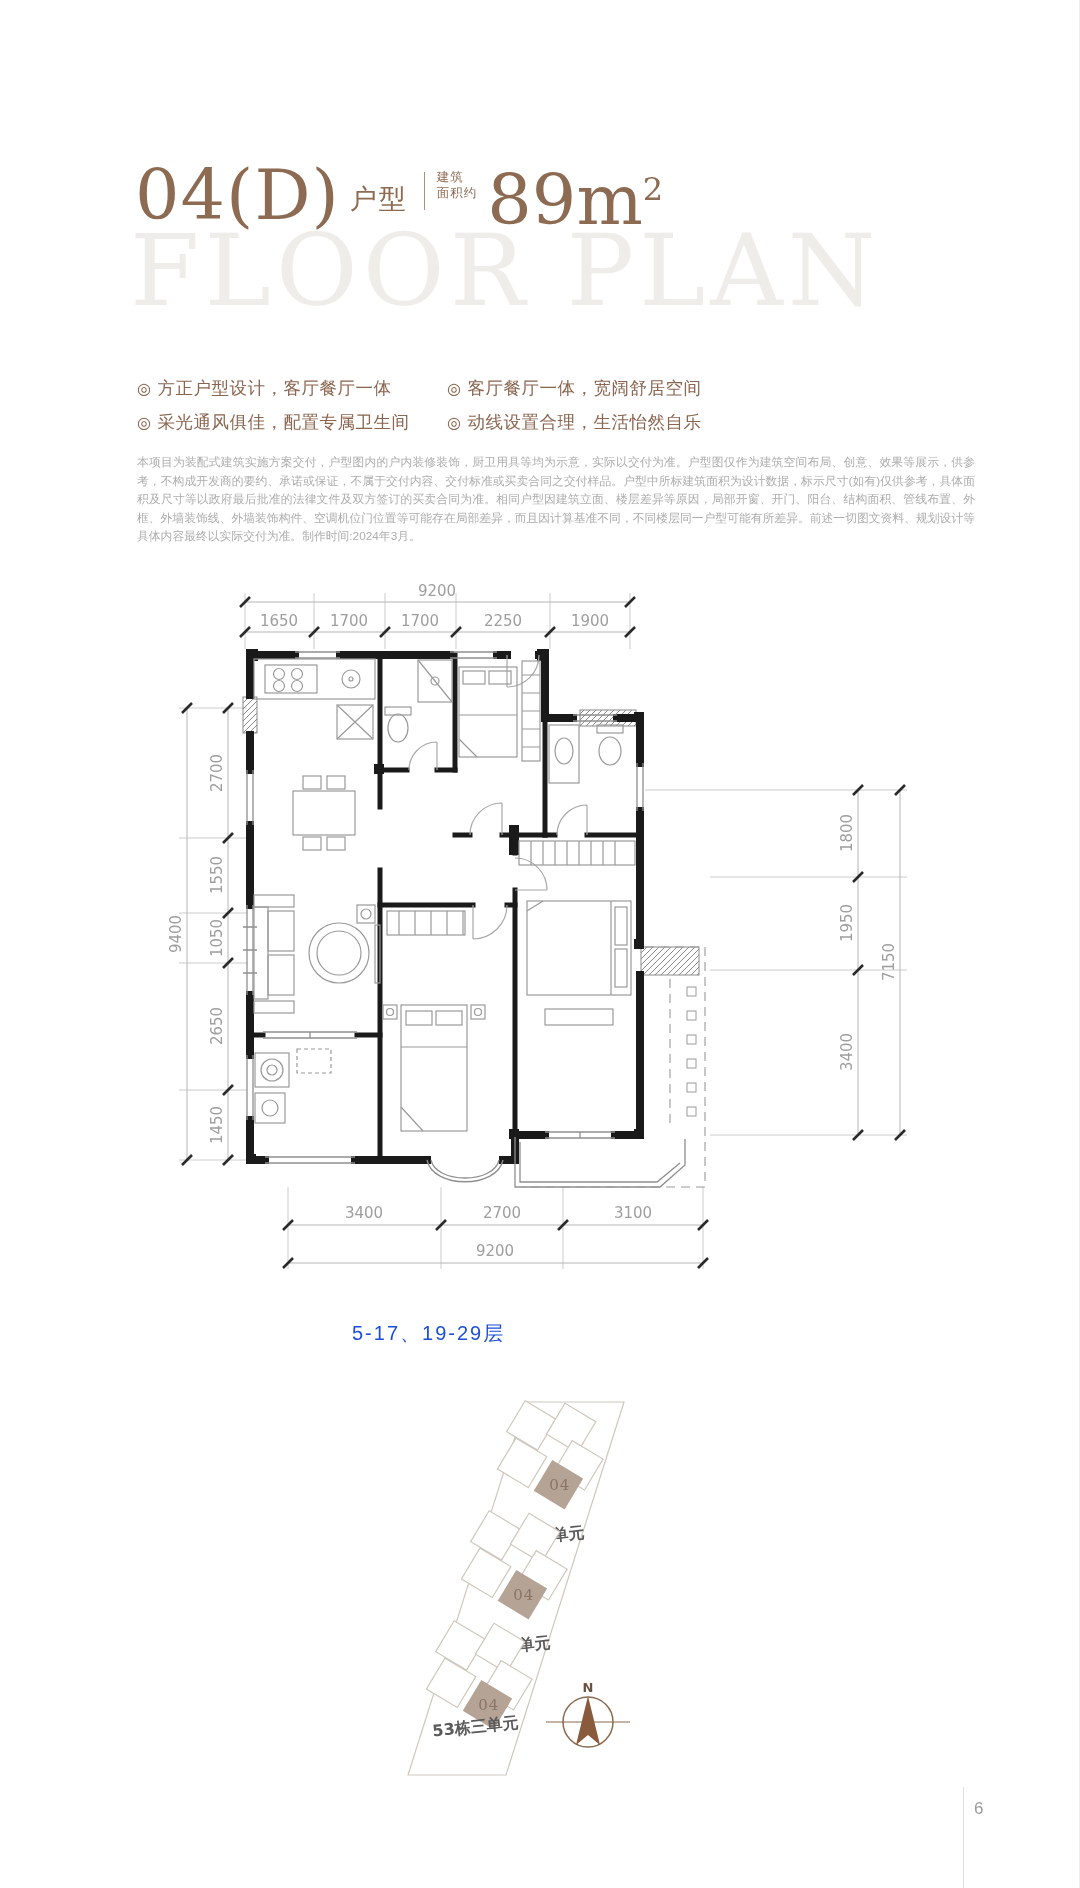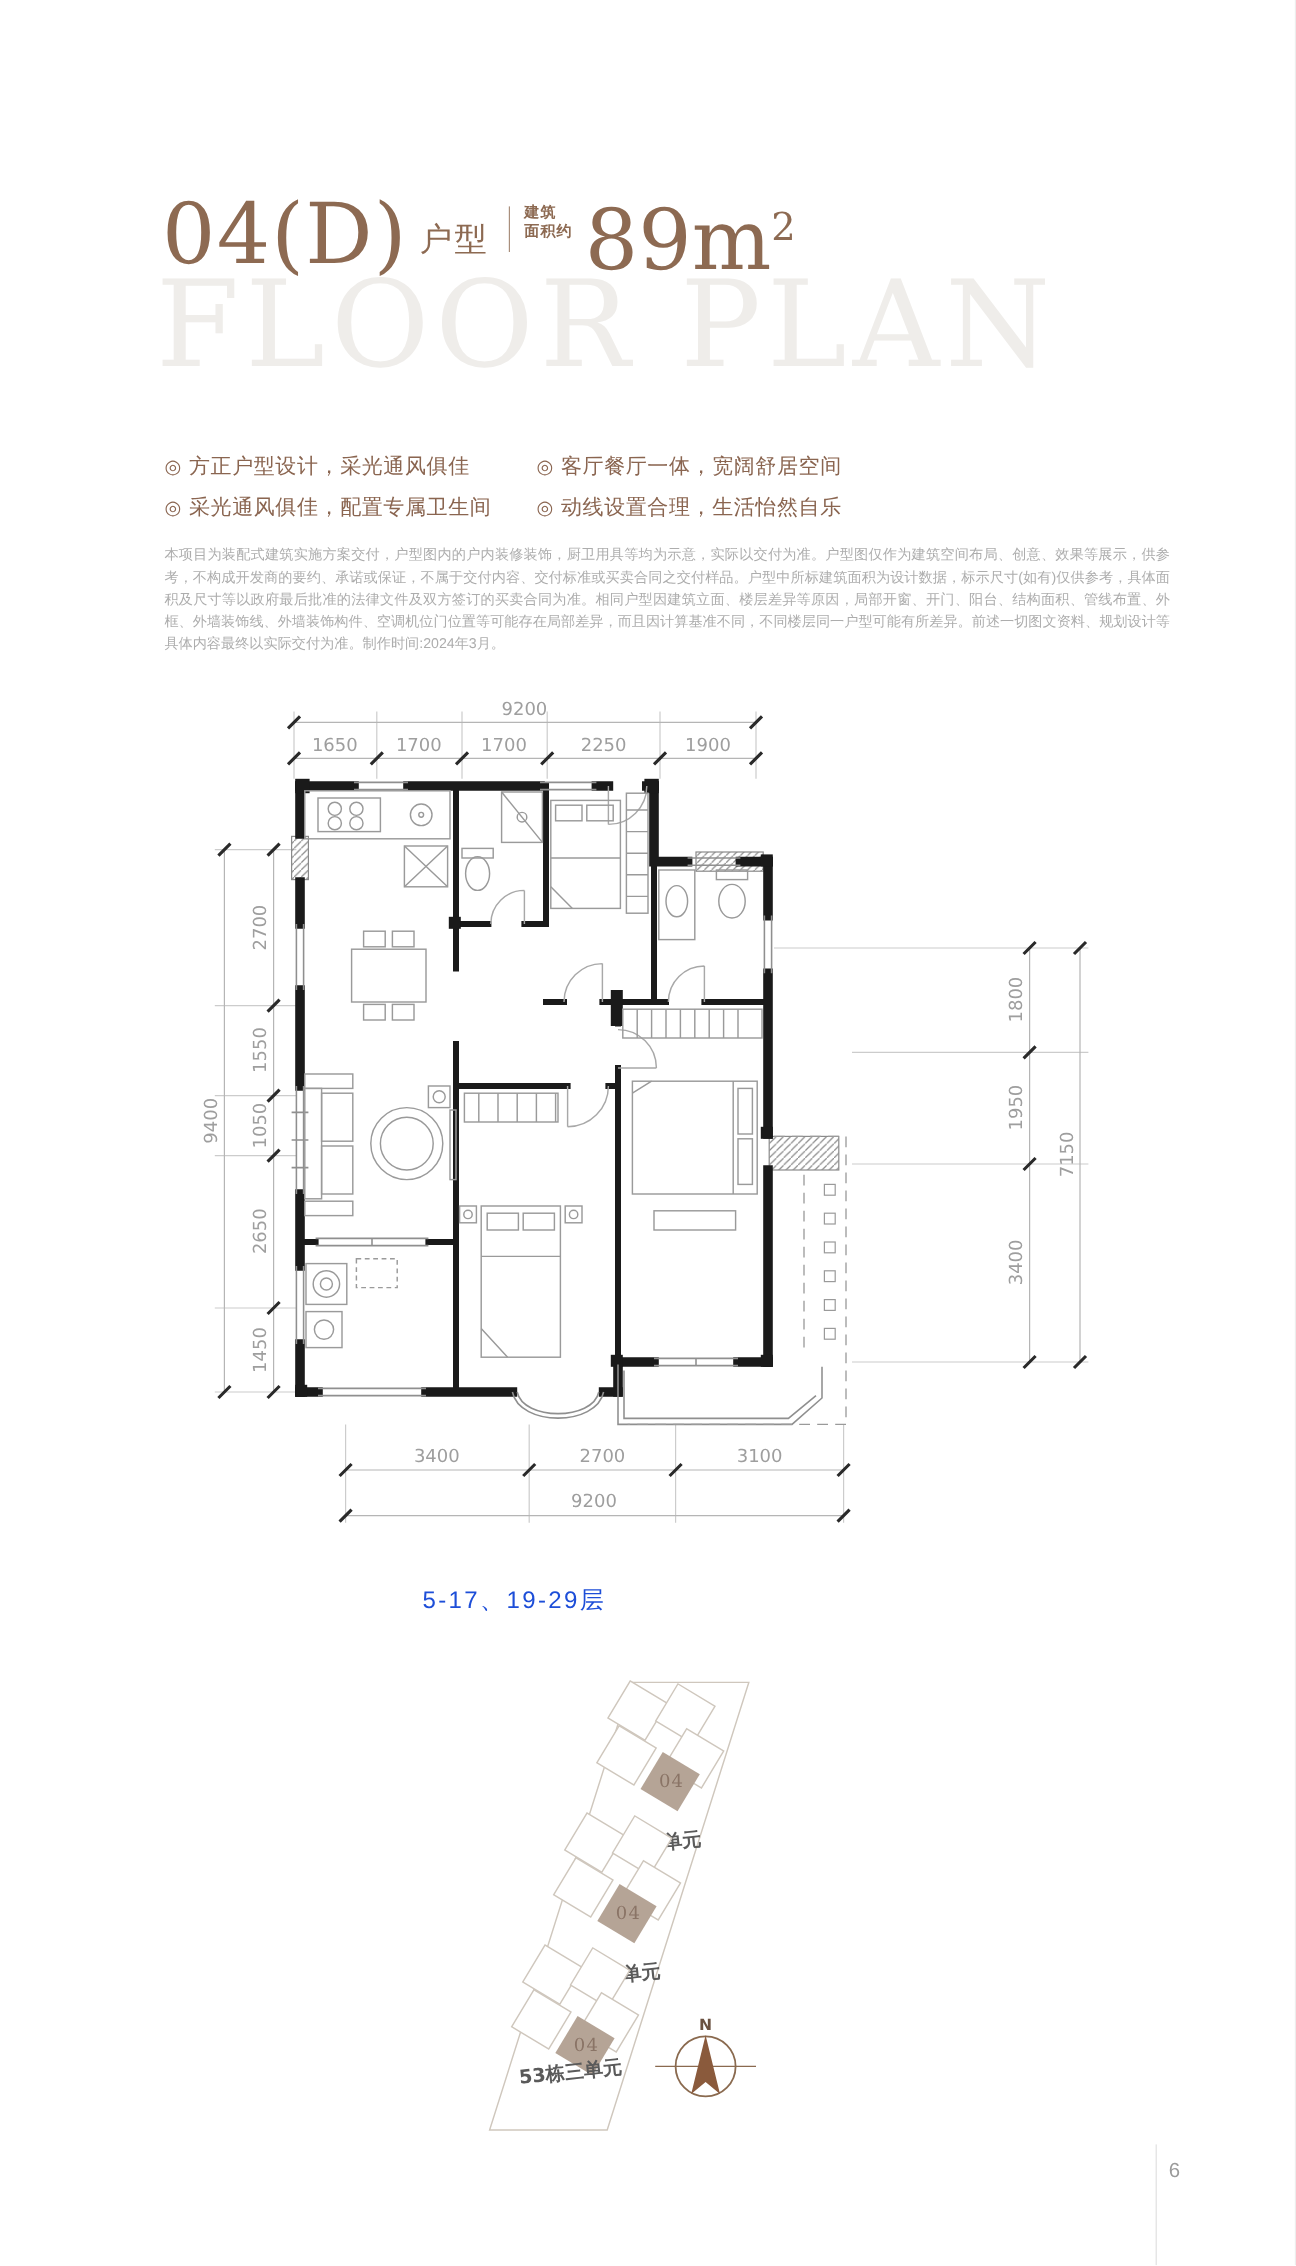--- a/index.html
+++ b/index.html
@@ -5,21 +5,21 @@
   html,body{margin:0;padding:0;background:#ffffff;}
   .page{position:relative;width:1080px;height:1888px;background:#ffffff;overflow:hidden;
         font-family:"Liberation Sans","DejaVu Sans",sans-serif;}
   .right-edge{position:absolute;right:0;top:0;width:1px;height:100%;background:#ededed;}
 
   
   .header{position:absolute;left:135px;top:152px;display:flex;align-items:center;color:#8d6a52;}
   .unit-code{font-family:"DejaVu Serif","Liberation Serif",serif;font-size:70px;line-height:74px;font-weight:400;letter-spacing:1px;}
   .unit-type{font-size:27px;margin-left:10px;margin-bottom:7px;letter-spacing:2px;margin-top:15px;}
   .hdr-divider{width:1px;height:38px;background:#a98f7c;margin:0 12px 8px 16px;}
-  .area-label{font-size:12.5px;line-height:16px;margin-bottom:20px;letter-spacing:1px;font-weight:bold;}
+  .area-label{font-size:12.5px;line-height:16px;margin-bottom:20px;letter-spacing:1px;}
   .area-value{font-family:"DejaVu Serif","Liberation Serif",serif;font-size:70px;line-height:74px;margin-left:10px;}
   .area-value sup{font-size:32px;}
 
   
   .watermark{position:absolute;left:130px;top:212px;font-family:"DejaVu Serif","Liberation Serif",serif;
              font-size:100px;letter-spacing:5px;color:#efedea;white-space:nowrap;}
 
   
   .feature{position:absolute;color:#8a6550;font-size:17.5px;font-weight:500;letter-spacing:0.5px;white-space:nowrap;}
   .feature .bullet{margin-right:6px;font-size:16px;}
@@ -69,21 +69,21 @@
     <span class="area-label">
       <span>建筑</span><br>
       <span>面积约</span>
     </span>
     <span class="area-value"><span>89m</span><sup>2</sup></span>
   </div>
 
   <div class="watermark">FLOOR PLAN</div>
 
   <div class="feature" style="left:137px;top:376px">
-    <span class="bullet">◎</span><span>方正户型设计，采光通风俱佳</span>
+    <span class="bullet">◎</span><span>方正户型设计，客厅餐厅一体</span>
   </div>
   <div class="feature" style="left:447px;top:376px">
     <span class="bullet">◎</span><span>客厅餐厅一体，宽阔舒居空间</span>
   </div>
   <div class="feature" style="left:137px;top:410px">
     <span class="bullet">◎</span><span>采光通风俱佳，配置专属卫生间</span>
   </div>
   <div class="feature" style="left:447px;top:410px">
     <span class="bullet">◎</span><span>动线设置合理，生活怡然自乐</span>
   </div>

